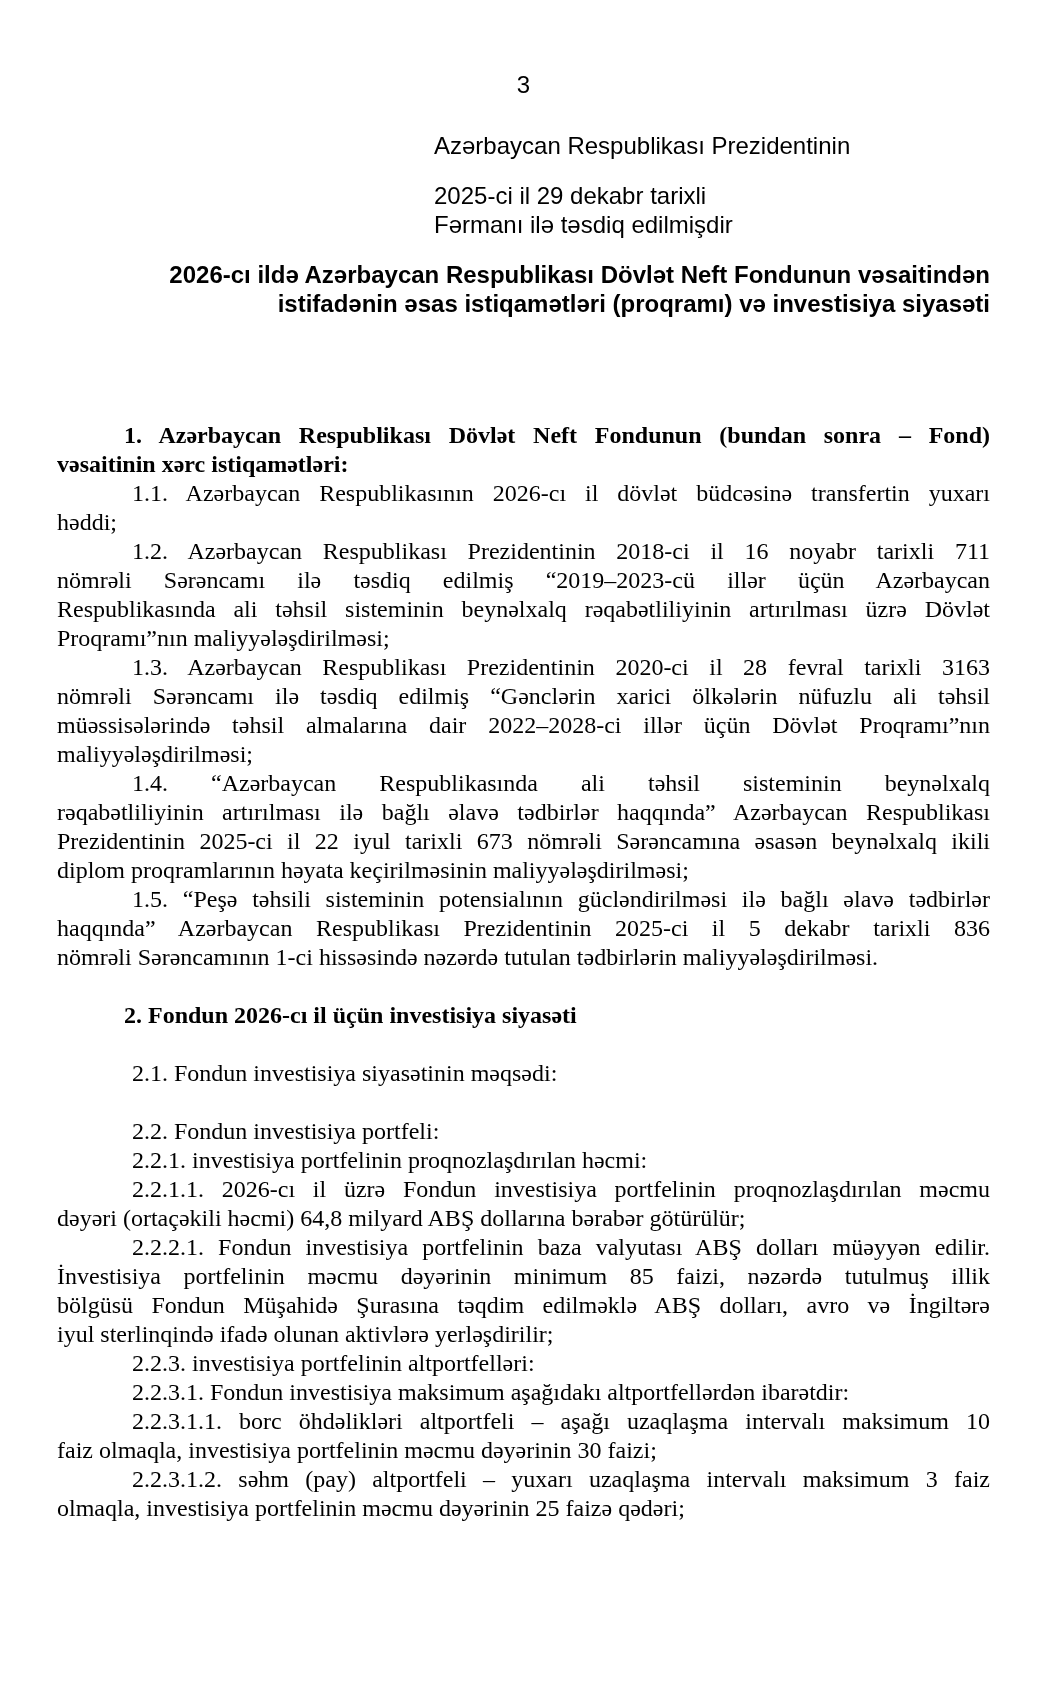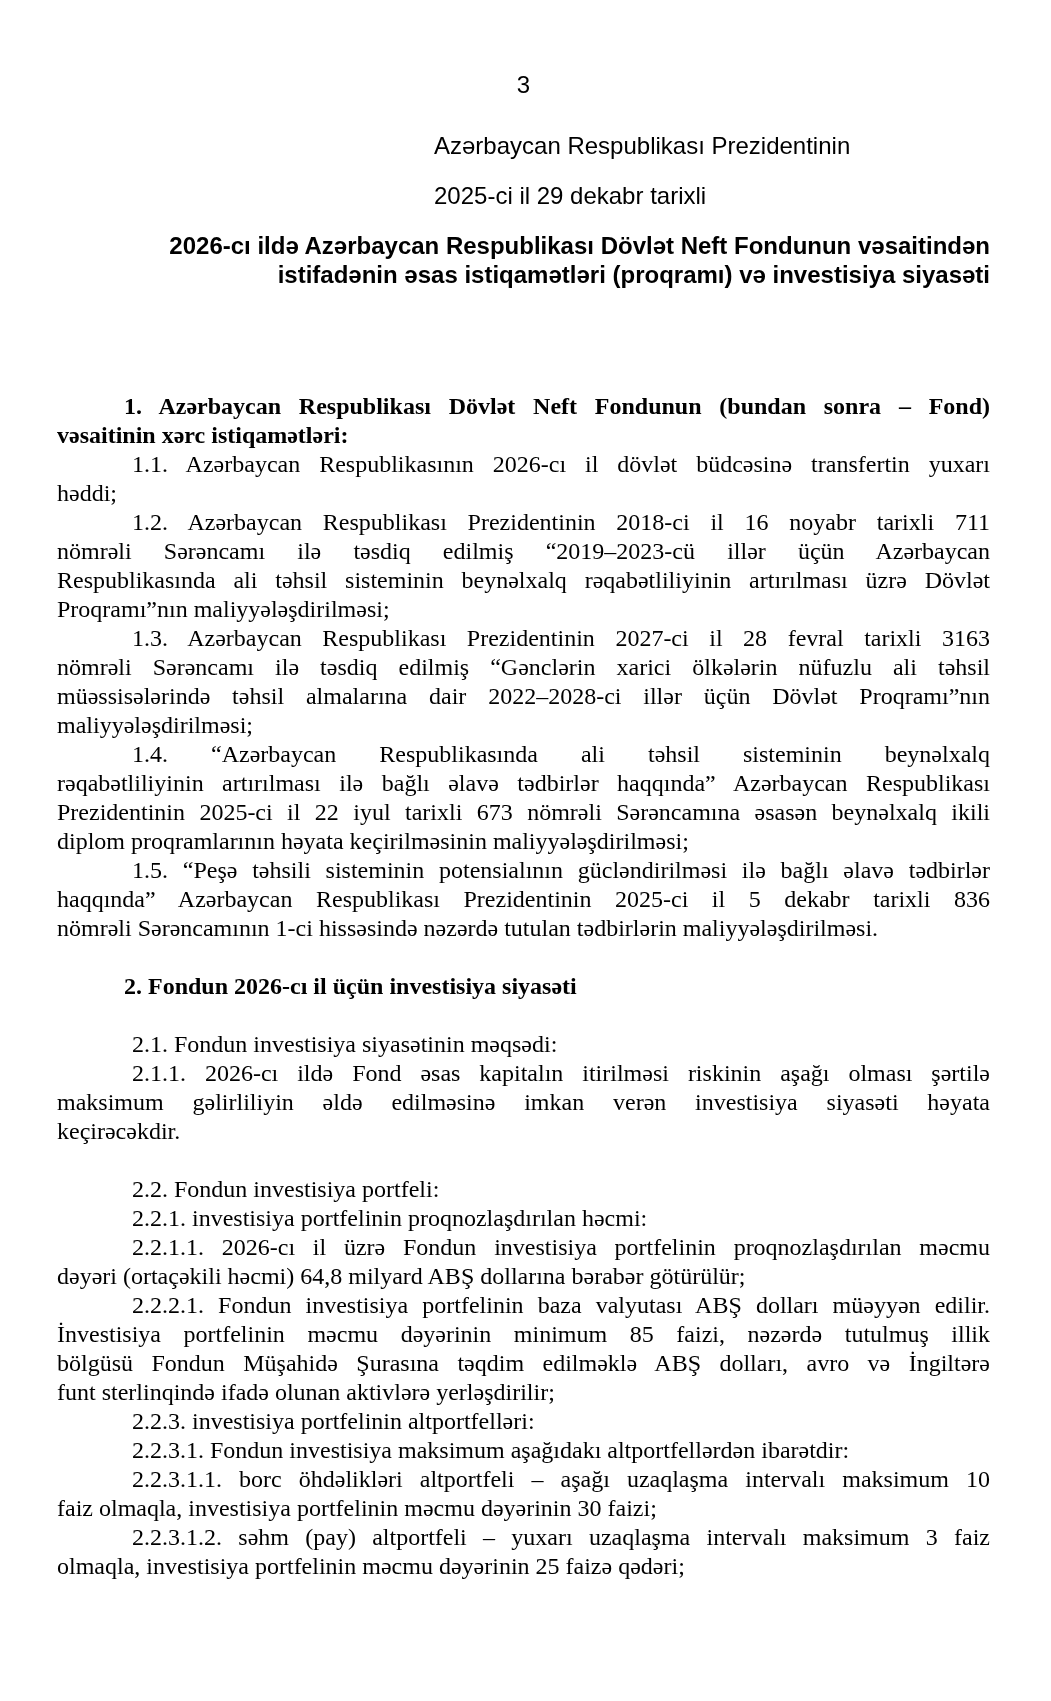--- a/index.html
+++ b/index.html
@@ -70,20 +70,21 @@
 </head>
 <body>
 
 <div class="page">
 
   <div class="pageno">3</div>
 
   <div class="approval">
     <div class="approval-issuer">Azərbaycan Respublikası Prezidentinin</div>
     <div class="approval-date">2025-ci il 29 dekabr tarixli</div>
+    <div class="approval-note">Fərmanı ilə təsdiq edilmişdir</div>
   </div>
 
   <div class="title-block">
       <span class="ln first">2026-cı ildə Azərbaycan Respublikası Dövlət Neft Fondunun vəsaitindən</span>
       <span class="ln last">istifadənin əsas istiqamətləri (proqramı) və investisiya siyasəti</span>
     </div>
 
   <div class="body-blocks">
     <div class="block heading justify">
         <span class="ln first">1. Azərbaycan Respublikası Dövlət Neft Fondunun (bundan sonra – Fond)</span>
@@ -93,21 +94,21 @@
         <span class="ln first">1.1. Azərbaycan Respublikasının 2026-cı il dövlət büdcəsinə transfertin yuxarı</span>
         <span class="ln last">həddi;</span>
       </div>
     <div class="block justify">
         <span class="ln first">1.2. Azərbaycan Respublikası Prezidentinin 2018-ci il 16 noyabr tarixli 711</span>
         <span class="ln">nömrəli Sərəncamı ilə təsdiq edilmiş “2019–2023-cü illər üçün Azərbaycan</span>
         <span class="ln">Respublikasında ali təhsil sisteminin beynəlxalq rəqabətliliyinin artırılması üzrə Dövlət</span>
         <span class="ln last">Proqramı”nın maliyyələşdirilməsi;</span>
       </div>
     <div class="block justify">
-        <span class="ln first">1.3. Azərbaycan Respublikası Prezidentinin 2027-ci il 28 fevral tarixli 3163</span>
+        <span class="ln first">1.3. Azərbaycan Respublikası Prezidentinin 2020-ci il 28 fevral tarixli 3163</span>
         <span class="ln">nömrəli Sərəncamı ilə təsdiq edilmiş “Gənclərin xarici ölkələrin nüfuzlu ali təhsil</span>
         <span class="ln">müəssisələrində təhsil almalarına dair 2022–2028-ci illər üçün Dövlət Proqramı”nın</span>
         <span class="ln last">maliyyələşdirilməsi;</span>
       </div>
     <div class="block justify">
         <span class="ln first">1.4. “Azərbaycan Respublikasında ali təhsil sisteminin beynəlxalq</span>
         <span class="ln">rəqabətliliyinin artırılması ilə bağlı əlavə tədbirlər haqqında” Azərbaycan Respublikası</span>
         <span class="ln">Prezidentinin 2025-ci il 22 iyul tarixli 673 nömrəli Sərəncamına əsasən beynəlxalq ikili</span>
         <span class="ln last">diplom proqramlarının həyata keçirilməsinin maliyyələşdirilməsi;</span>
       </div>
@@ -115,40 +116,35 @@
         <span class="ln first">1.5. “Peşə təhsili sisteminin potensialının gücləndirilməsi ilə bağlı əlavə tədbirlər</span>
         <span class="ln">haqqında” Azərbaycan Respublikası Prezidentinin 2025-ci il 5 dekabr tarixli 836</span>
         <span class="ln last">nömrəli Sərəncamının 1-ci hissəsində nəzərdə tutulan tədbirlərin maliyyələşdirilməsi.</span>
       </div>
     <div class="block heading justify gap-1">
         <span class="ln first last">2. Fondun 2026-cı il üçün investisiya siyasəti</span>
       </div>
     <div class="block justify gap-1">
         <span class="ln first last">2.1. Fondun investisiya siyasətinin məqsədi:</span>
       </div>
-    <div class="block justify">
-        <span class="ln first">2.1.1. 2026-cı ildə Fond əsas kapitalın itirilməsi riskinin aşağı olması şərtilə</span>
-        <span class="ln">maksimum gəlirliliyin əldə edilməsinə imkan verən investisiya siyasəti həyata</span>
-        <span class="ln last">keçirəcəkdir.</span>
-      </div>
     <div class="block justify gap-1">
         <span class="ln first last">2.2. Fondun investisiya portfeli:</span>
       </div>
     <div class="block justify">
         <span class="ln first last">2.2.1. investisiya portfelinin proqnozlaşdırılan həcmi:</span>
       </div>
     <div class="block justify">
         <span class="ln first">2.2.1.1. 2026-cı il üzrə Fondun investisiya portfelinin proqnozlaşdırılan məcmu</span>
         <span class="ln last">dəyəri (ortaçəkili həcmi) 64,8 milyard ABŞ dollarına bərabər götürülür;</span>
       </div>
     <div class="block justify">
         <span class="ln first">2.2.2.1. Fondun investisiya portfelinin baza valyutası ABŞ dolları müəyyən edilir.</span>
         <span class="ln">İnvestisiya portfelinin məcmu dəyərinin minimum 85 faizi, nəzərdə tutulmuş illik</span>
         <span class="ln">bölgüsü Fondun Müşahidə Şurasına təqdim edilməklə ABŞ dolları, avro və İngiltərə</span>
-        <span class="ln last">funt sterlinqində ifadə olunan aktivlərə yerləşdirilir;</span>
+        <span class="ln last">iyul sterlinqində ifadə olunan aktivlərə yerləşdirilir;</span>
       </div>
     <div class="block justify">
         <span class="ln first last">2.2.3. investisiya portfelinin altportfelləri:</span>
       </div>
     <div class="block justify">
         <span class="ln first last">2.2.3.1. Fondun investisiya maksimum aşağıdakı altportfellərdən ibarətdir:</span>
       </div>
     <div class="block justify">
         <span class="ln first">2.2.3.1.1. borc öhdəlikləri altportfeli – aşağı uzaqlaşma intervalı maksimum 10</span>
         <span class="ln last">faiz olmaqla, investisiya portfelinin məcmu dəyərinin 30 faizi;</span>

